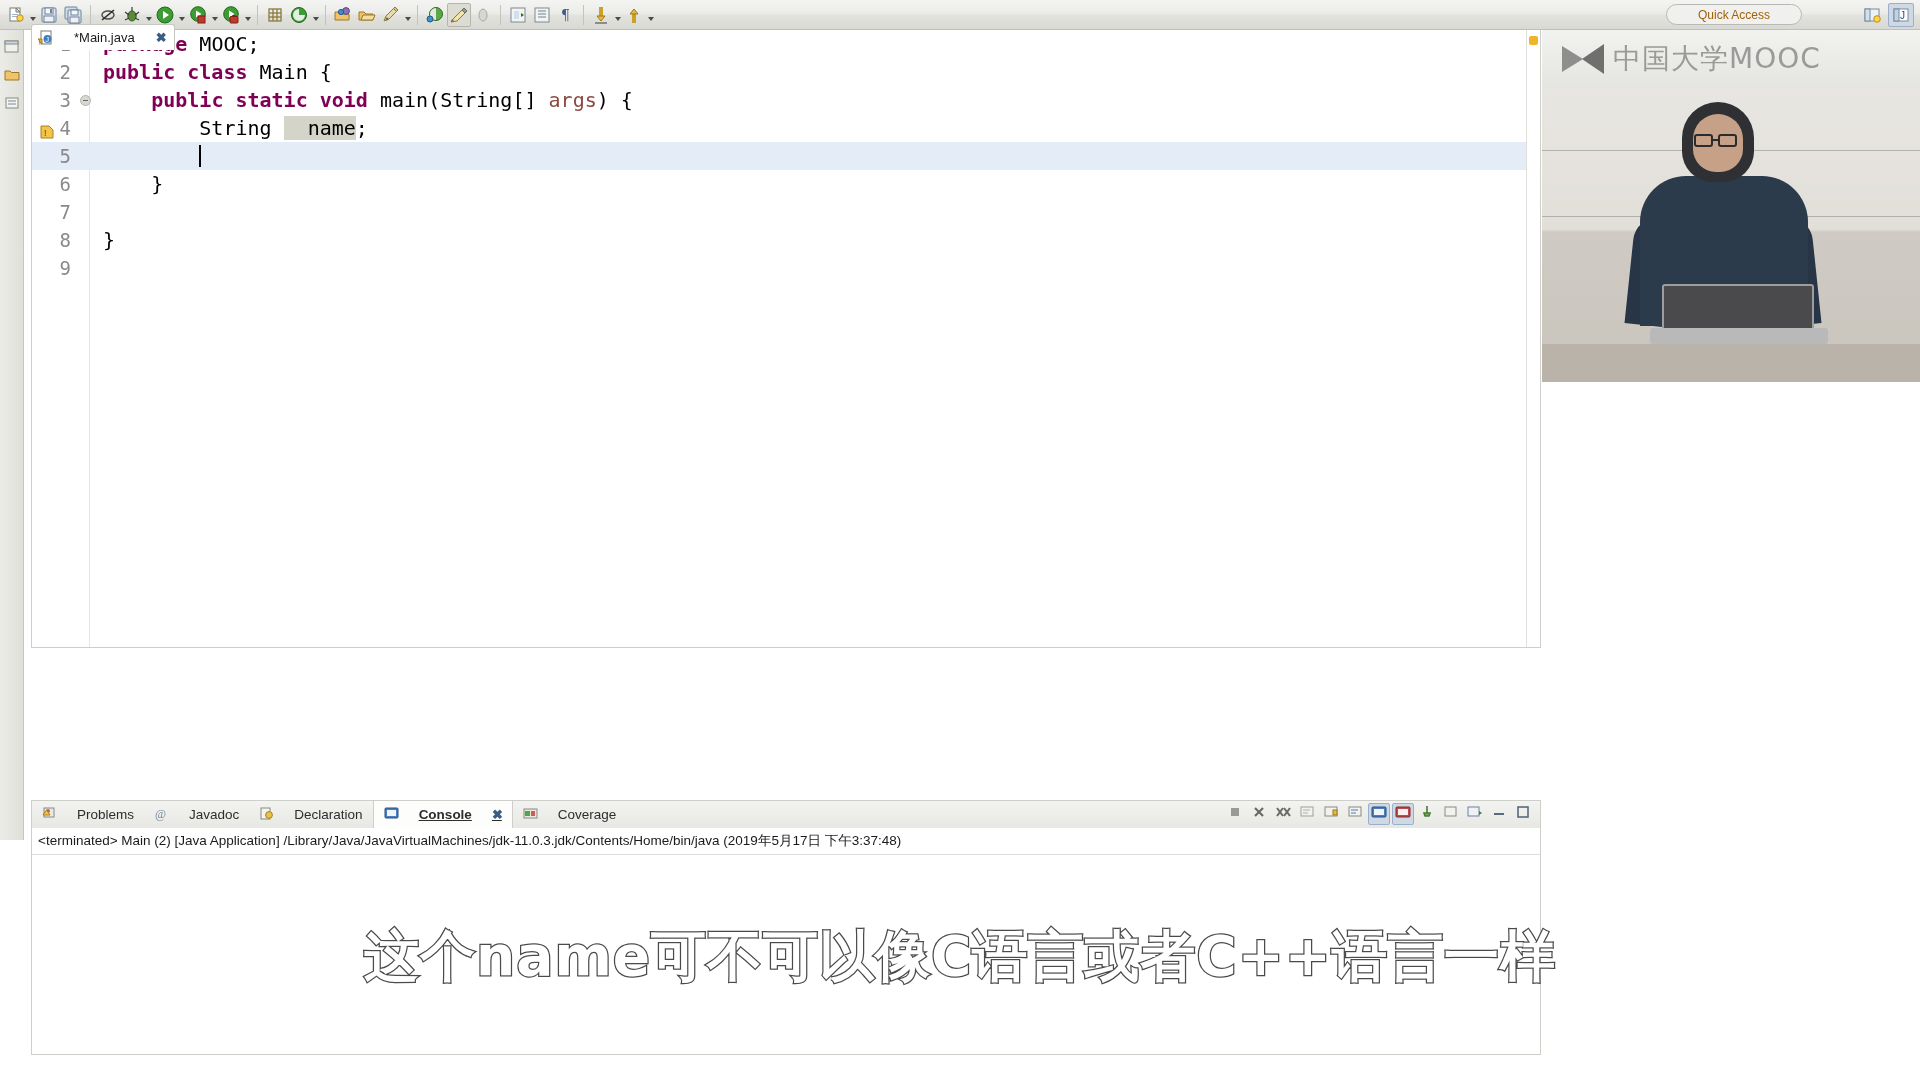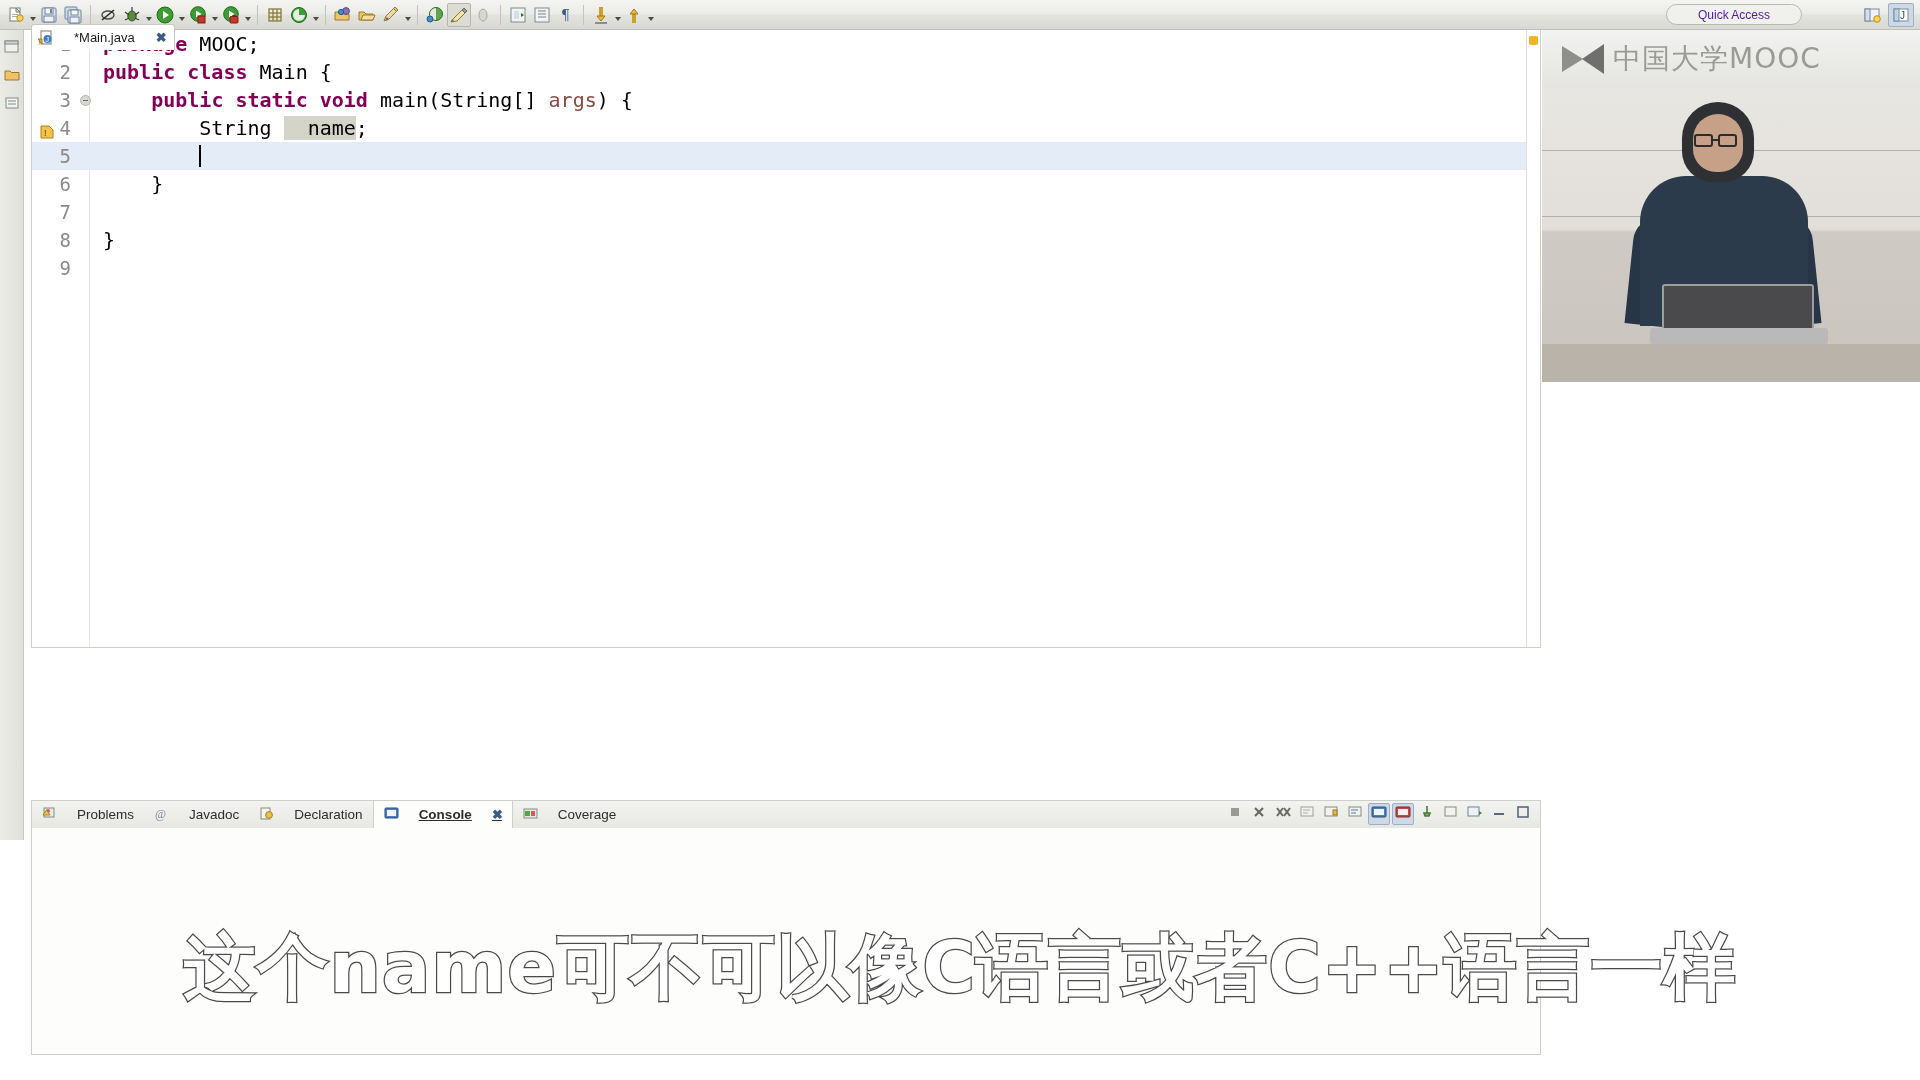--- a/index.html
+++ b/index.html
@@ -30,21 +30,21 @@
     justify-content: center; padding-bottom: 5px;
   }
   .tb-arrow i {
     display: block; width: 0; height: 0;
     border-left: 3.5px solid transparent; border-right: 3.5px solid transparent;
     border-top: 4px solid #4a4a46;
   }
   .quick-access {
     position: absolute; right: 118px; top: 4px;
     width: 136px; height: 21px; border: 1px solid #b9b9b3; border-radius: 11px;
-    background: #f0f0ee; color: #4c1d95; font-size: 12px;
+    background: #f0f0ee; color: #a16207; font-size: 12px;
     display: flex; align-items: center; justify-content: center;
   }
   .persp-btns { position: absolute; right: 6px; top: 3px; display: flex; gap: 3px; }
   .persp-btn { width: 26px; height: 24px; display: flex; align-items: center; justify-content: center; }
   .persp-btn.active { background: #cfd9e6; border: 1px solid #9bb0c8; border-radius: 2px; }
 
   
   .leftbar {
     position: absolute; left: 0; top: 30px; width: 24px; height: 810px;
     background: linear-gradient(to right, #ebebe7, #e0e0db);
@@ -154,21 +154,21 @@
   .ctool { width: 22px; height: 22px; display: flex; align-items: center; justify-content: center; }
   .ctool.on { background: #cfd9e6; border: 1px solid #9bb0c8; border-radius: 2px; }
   .console-body { position: absolute; top: 27px; left: 0; width: 100%; bottom: 0; background: #fff; }
   .term-line { padding: 4px 6px 0 6px; font-size: 13.5px; color: #1a1a1a;
     font-family: "Liberation Sans", sans-serif; white-space: pre; }
   .hrule { position: absolute; left: 0; top: 26px; width: 100%; height: 1px; background: #dedede; }
 
   
   .subtitle {
     position: absolute; left: 0; top: 920px; width: 1920px; text-align: center;
-    font-family: "DejaVu Sans", sans-serif; font-size: 72px; font-weight: bold;
+    font-family: "DejaVu Sans", sans-serif; font-size: 55px; font-weight: bold;
     color: #ffffff; letter-spacing: 1px;
     -webkit-text-stroke: 2.5px #4a4a4a;
     paint-order: stroke fill;
     text-shadow: 0 0 1px #555;
   }
 
   
   .statusbar {
     position: absolute; left: 0; bottom: 0; width: 1920px; height: 26px;
     background: #eeeeec; border-top: 1px solid #d2d2cc;
@@ -638,18 +638,22 @@
           <span><svg width="14" height="14" viewBox="0 0 14 14">
               <rect x="2" y="8" width="10" height="2" fill="#5a6a7a"></rect>
             </svg></span>
         </div>
         <div class="ctool">
           <span><svg width="14" height="14" viewBox="0 0 14 14">
               <rect x="2" y="2" width="10" height="10" fill="none" stroke="#5a6a7a" stroke-width="1.6"></rect>
             </svg></span>
         </div>
       </div>
+    <div class="console-body">
+      <div class="term-line">&lt;terminated&gt; Main (2) [Java Application] /Library/Java/JavaVirtualMachines/jdk-11.0.3.jdk/Contents/Home/bin/java (2019年5月17日 下午3:37:48)</div>
+      <div class="hrule"></div>
+    </div>
   </div>
 
   <div class="subtitle">这个name可不可以像C语言或者C++语言一样</div>
 
 
 </div>
 
 </body></html>

